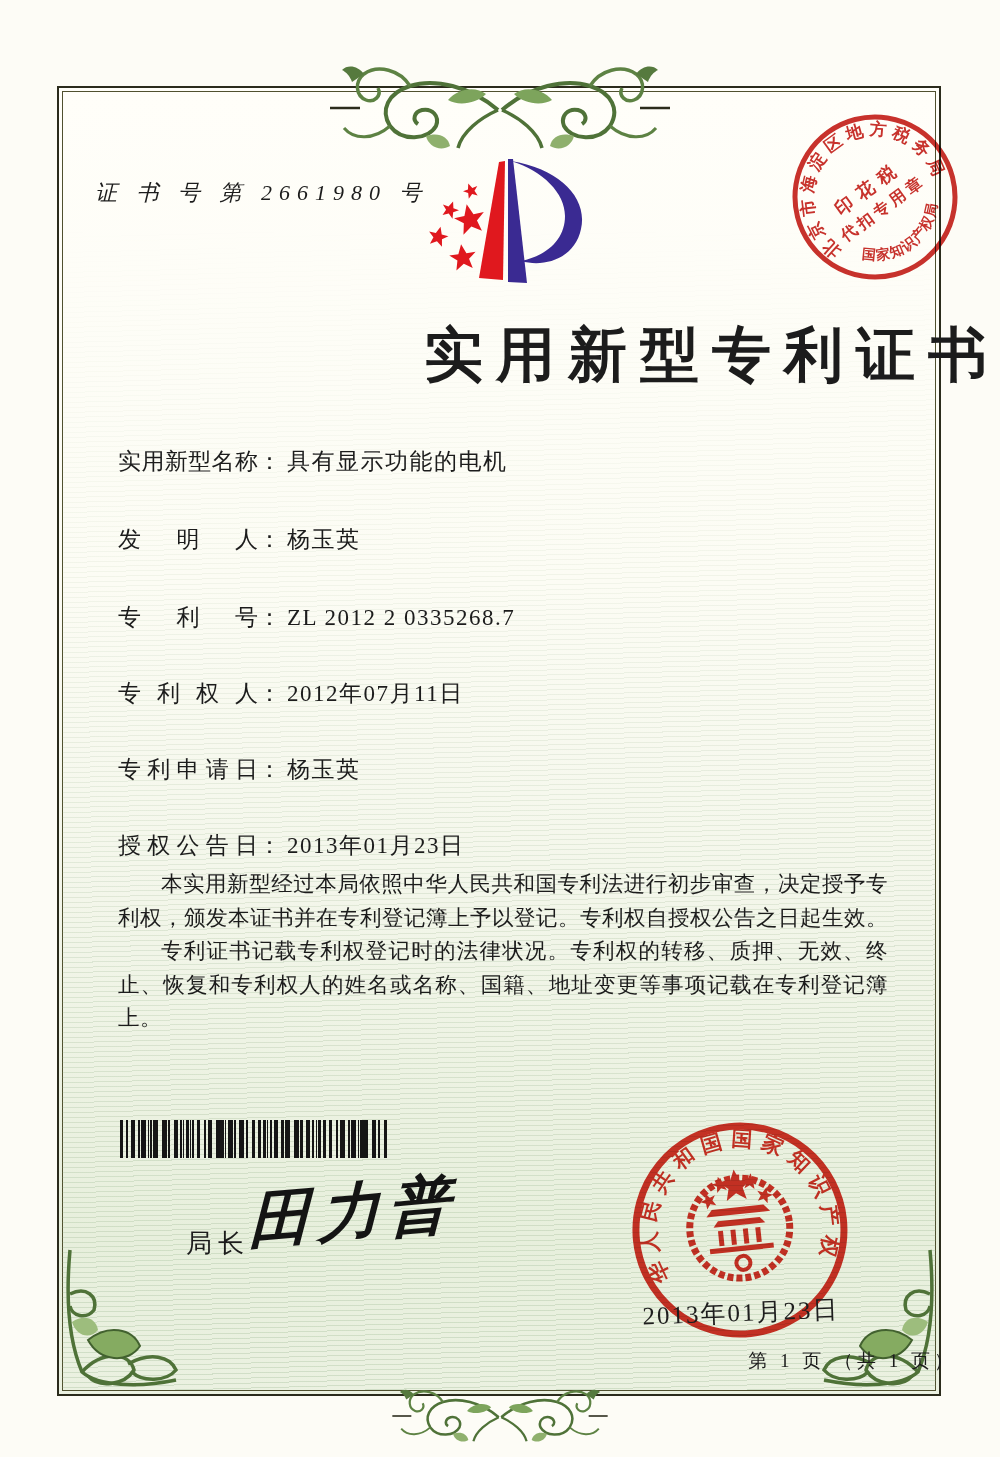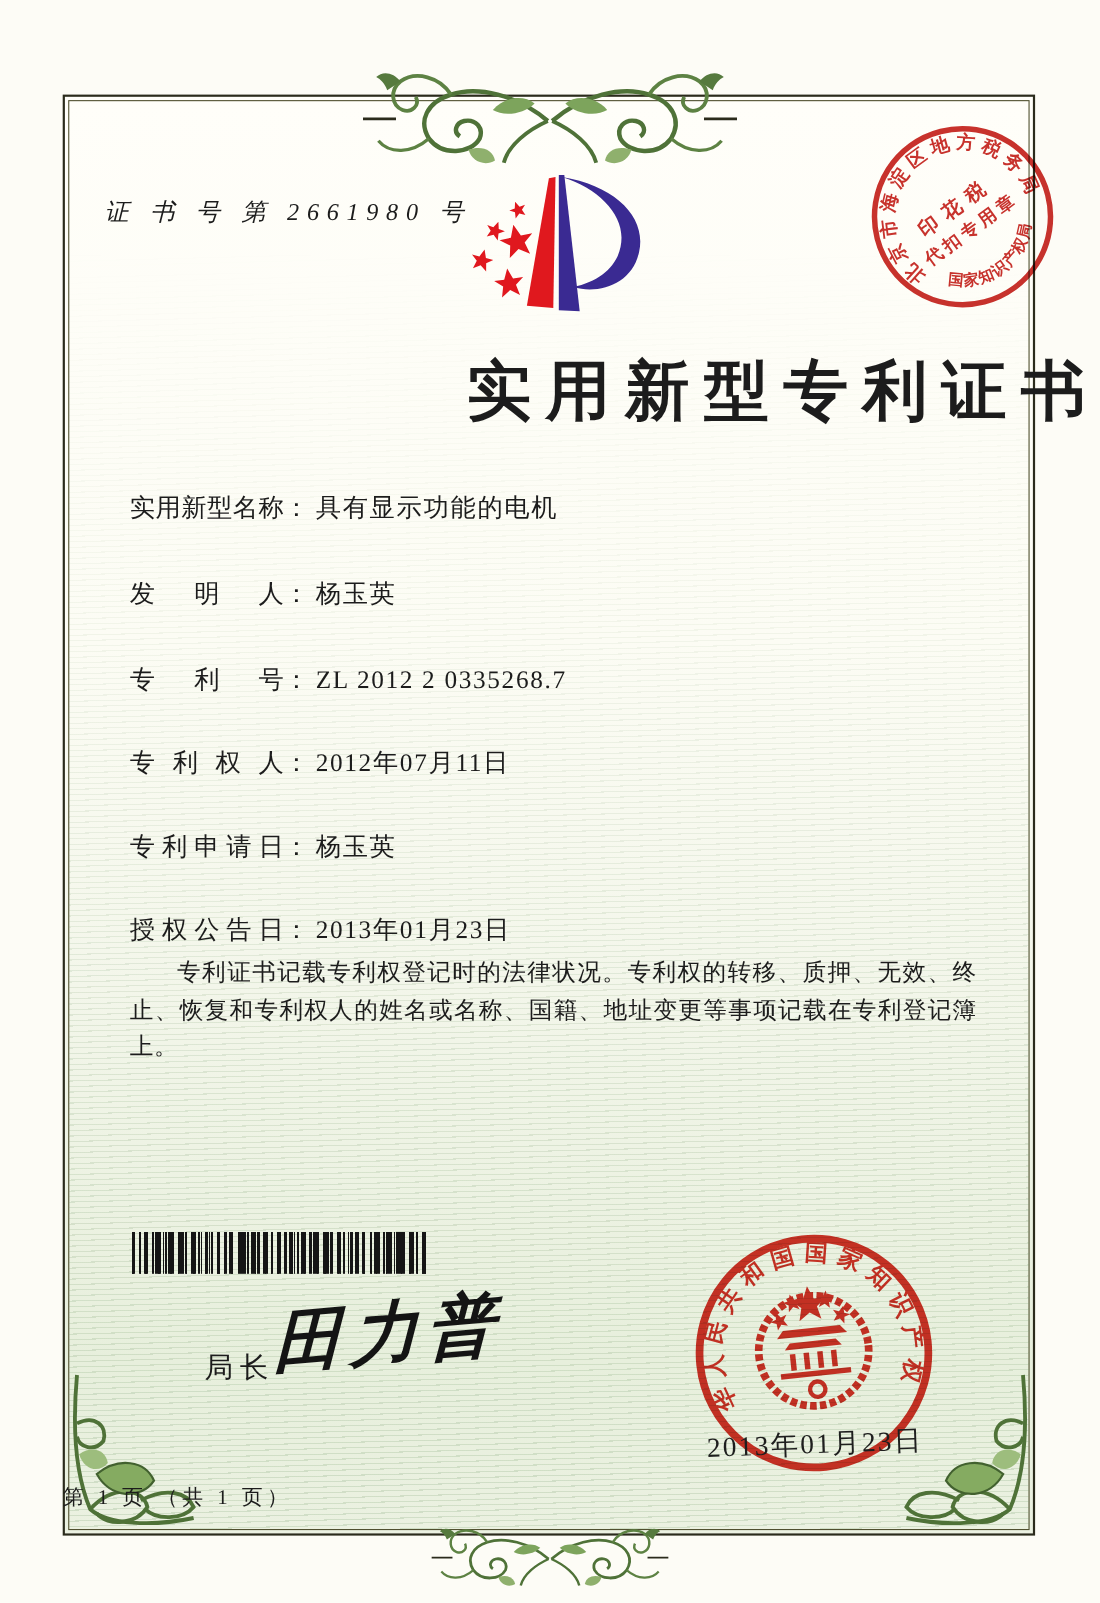--- a/index.html
+++ b/index.html
@@ -36,21 +36,21 @@
   .title{left:0;top:316px;width:1000px;text-align:right;
     font-size:59px;font-weight:700;letter-spacing:13px;z-index:4;}
   .fields{left:118px;top:446px;width:780px;z-index:4;}
   .field{position:absolute;left:0;font-size:23px;white-space:nowrap;}
   .flabel{display:inline-block;width:140px;text-align:justify;text-align-last:justify;vertical-align:bottom;}
   .fcolon{display:inline-block;margin-right:6px;}
   .fvalue{letter-spacing:1.5px;margin-top:20px;}
   .paras{left:118px;top:868px;width:770px;z-index:4;}
   .para{margin:0;font-size:21.5px;line-height:33.5px;text-indent:2em;
     text-align:justify;letter-spacing:0.5px;}
-  .pageinfo{left:57px;top:1348px;width:884px;text-align:left;font-size:19px;letter-spacing:4px;z-index:4;}
+  .pageinfo{left:57px;top:1348px;width:884px;text-align:right;font-size:19px;letter-spacing:4px;z-index:4;padding-left:16px;}
   
   .barcode{left:120px;top:1120px;width:270px;height:38px;z-index:4;
     background:
       repeating-linear-gradient(90deg,#151515 0 2px,transparent 2px 6px),
       repeating-linear-gradient(90deg,#151515 0 3px,transparent 3px 11px),
       repeating-linear-gradient(90deg,#151515 0 1px,transparent 1px 7px);
   }
   
   .signer-title{left:186px;top:1226px;font-size:26px;letter-spacing:6px;z-index:4;text-align:right;}
   .signature{left:248px;top:1168px;width:260px;font-size:62px;font-weight:700;font-style:italic;
@@ -168,20 +168,21 @@
   </div>
   <div class="field" style="top:308px">
     <span class="flabel">专利申请日</span><span class="fcolon">：</span><span class="fvalue">杨玉英</span>
   </div>
   <div class="field" style="top:384px">
     <span class="flabel">授权公告日</span><span class="fcolon">：</span><span class="fvalue">2013年01月23日</span>
   </div>
 </div>
 
 <div class="abs paras">
+  <p class="para">本实用新型经过本局依照中华人民共和国专利法进行初步审查，决定授予专利权，颁发本证书并在专利登记簿上予以登记。专利权自授权公告之日起生效。</p>
   <p class="para">专利证书记载专利权登记时的法律状况。专利权的转移、质押、无效、终止、恢复和专利权人的姓名或名称、国籍、地址变更等事项记载在专利登记簿上。</p>
 </div>
 
 <div class="abs barcode"></div>
 
 <div class="abs signer-title">局长</div>
 <div class="abs signature">田力普</div>
 
 <svg class="abs big-seal" viewBox="0 0 237 237">
   <defs>

